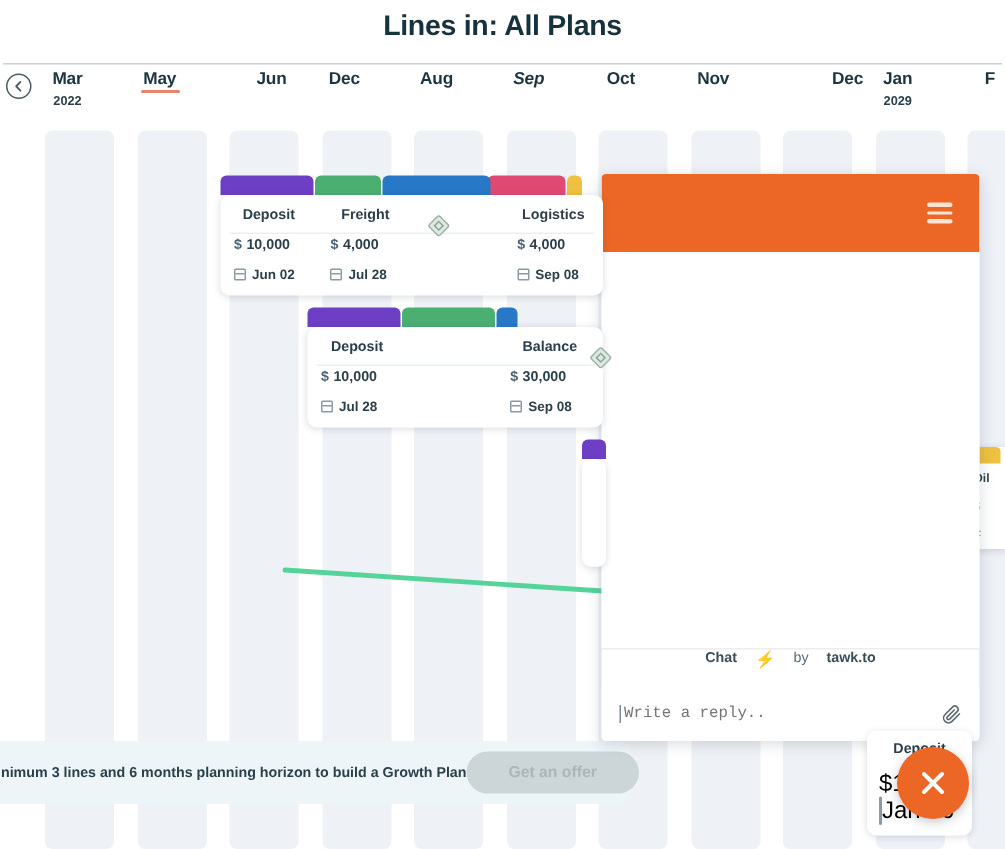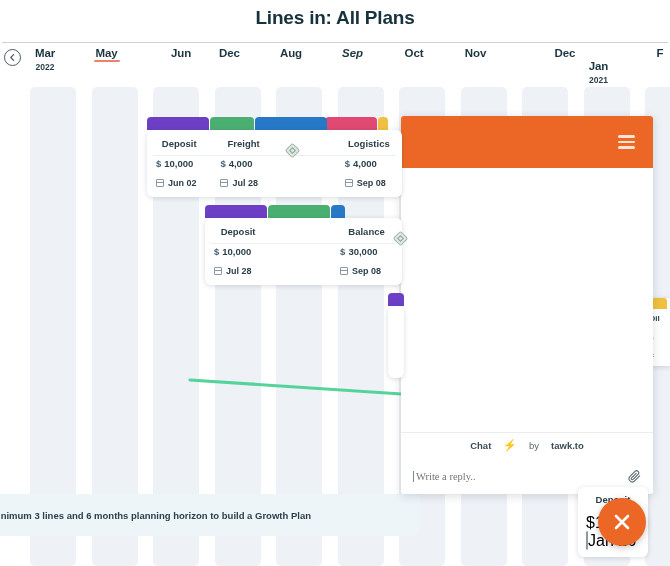--- a/index.html
+++ b/index.html
@@ -129,32 +129,32 @@
     padding-right: 18px;
   }
   .burger { width: 17px; cursor: pointer; }
   .burger span {
     display: block; height: 2.5px; background: #fde3d4; border-radius: 2px; margin-bottom: 3px;
   }
   .burger span:last-child { margin-bottom: 0; }
   .chat-body { flex: 1; position: relative; background: #fff; overflow: hidden; }
   .chat-brand {
     height: 26px; border-top: 1px solid #ececec;
-    display: flex; align-items: center; justify-content: center; gap: 12px;
+    display: flex; justify-content: center; gap: 12px;
     font-size: 9.5px; color: #3a4d57; font-weight: bold; flex: none;
   }
   .chat-brand .bolt { color: #f4c02b; font-size: 11px; }
   .chat-brand .lite { font-weight: normal; color: #5a6a73; }
   .chat-input-row {
     height: 36px; display: flex; align-items: center;
     padding: 0 12px; flex: none; background: #fff;
   }
   .chat-input {
     flex: 1; border: none; outline: none; background: transparent;
-    font-size: 10.5px; color: #9aa5ab; font-family: Liberation Serif, serif;
+    font-size: 10.5px; color: #9aa5ab; font-family: Liberation Mono, monospace;
     border-left: 1px solid #7a8a93; padding-left: 2px;
   }
   .clip {
     width: 14px; height: 14px; flex: none; color: #5a6a73;
     display: flex; align-items: center; justify-content: center; cursor: pointer;
   }
 
   
   .close-fab {
     position: absolute; left: 598px; top: 498px;
@@ -213,23 +213,23 @@
       </div>
       <div class="month" style="left: 383px;">
         <span class="m-name">Oct</span>
       </div>
       <div class="month" style="left: 444.5px;">
         <span class="m-name">Nov</span>
       </div>
       <div class="month" style="left: 534px;">
         <span class="m-name">Dec</span>
       </div>
-      <div class="month" style="left: 567.5px; margin-top: 13px;">
+      <div class="month" style="left: 567.5px;">
         <span class="m-name">Jan</span>
-        <span class="m-year">2021</span>
+        <span class="m-year">2029</span>
       </div>
       <div class="month" style="left: 629px;">
         <span class="m-name">F</span>
       </div>
     </div>
   <div id="cols-layer">
       <div class="col" style="left: 30px;"></div>
       <div class="col" style="left: 91.5px;"></div>
       <div class="col" style="left: 153px;"></div>
       <div class="col" style="left: 214.5px;"></div>
@@ -328,20 +328,21 @@
   </div>
 
   <div class="card" style="position:absolute; left:578px; top:487px; width:70px; z-index:20; display:block; padding:7px 8px;">
     <div class="c-title" style="font-size:9.5px;font-weight:bold;color:#2b3f4a;text-align:center;margin-bottom:9px;">Deposit</div>
     <div class="c-amt"><span class="cur">$</span><span>10</span></div>
     <div class="c-date"><span class="cal-ico"></span><span>Jan 26</span></div>
   </div>
 
   <div class="banner">
     <div class="banner-text">inimum 3 lines and 6 months planning horizon to build a Growth Plan</div>
+    <button class="banner-btn">Get an offer</button>
   </div>
 
   <svg class="arrow-svg" width="280" height="40" viewBox="0 0 280 40">
     <line id="arrow-line" x1="5" y1="10" x2="262" y2="27" stroke="#55d49a" stroke-width="3.2" stroke-linecap="round"></line>
     <polygon id="arrow-head" points="272,28 258,22 259,33" fill="#55d49a"></polygon>
   </svg>
 
   <div class="chat">
     <div class="chat-header" id="chat-header" style="background: rgb(236, 103, 38);">
       <div class="burger">

